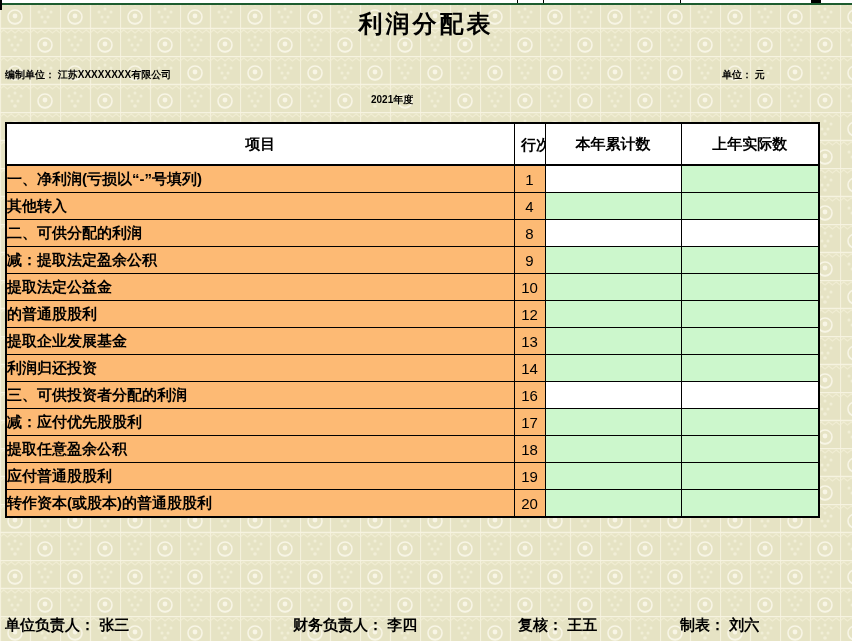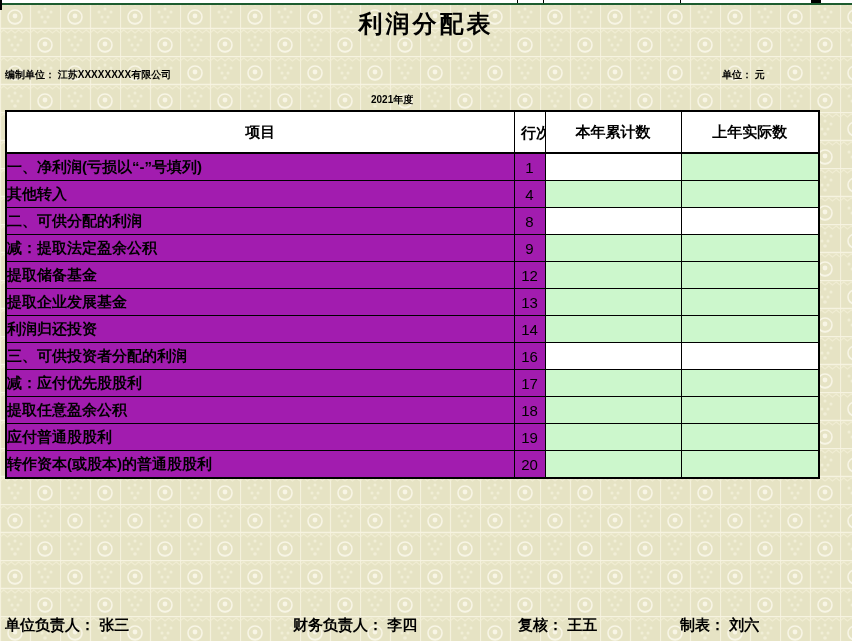--- a/index.html
+++ b/index.html
@@ -22,23 +22,23 @@
     position:absolute;left:0;top:8px;width:852px;text-align:center;
     font-size:24px;font-weight:bold;color:#000;letter-spacing:3px;
   }
 
   .info-row{position:absolute;left:0;top:68px;width:852px;height:24px;font-size:10px;font-weight:bold;color:#000;}
   .info-unit{position:absolute;left:5px;top:0;}
   .info-year{position:absolute;left:371px;top:0;margin-top:25px;}
   .info-currency{position:absolute;left:722px;top:0;}
 
   table.sheet{
-    position:absolute;left:5px;top:110px;width:813px;
+    position:absolute;left:5px;top:122px;width:813px;
     border-collapse:collapse;table-layout:fixed;
-    background:#a21caf;
+    background:#fdba74;
   }
   table.sheet td,table.sheet th{
     border:1px solid #000;padding:0;color:#000;overflow:hidden;white-space:nowrap;
   }
   table.sheet{border:2px solid #000;}
   tr.hdr th{height:40px;font-size:15px;font-weight:bold;text-align:center;vertical-align:middle;border-bottom:2px solid #000;background:#fff;}
   .lineno-head{display:inline-block;width:1.15em;line-height:1.15;word-break:break-all;vertical-align:middle;}
   tr.row td{height:26px;font-size:15px;vertical-align:middle;}
   td.item{font-weight:bold;text-align:left;}
   td.ind0{padding-left:2px;}
@@ -152,21 +152,27 @@
           <td class="val"></td>
           <td class="val"></td>
         </tr>
         <tr class="row">
           <td class="item ind1">减：提取法定盈余公积</td>
           <td class="lineno">9</td>
           <td class="val green"></td>
           <td class="val green"></td>
         </tr>
         <tr class="row">
-          <td class="item ind2">提取储备基金</td>
+          <td class="item ind2">提取法定公益金</td>
+          <td class="lineno">10</td>
+          <td class="val green"></td>
+          <td class="val green"></td>
+        </tr>
+        <tr class="row">
+          <td class="item ind2">的普通股股利</td>
           <td class="lineno">12</td>
           <td class="val green"></td>
           <td class="val green"></td>
         </tr>
         <tr class="row">
           <td class="item ind2">提取企业发展基金</td>
           <td class="lineno">13</td>
           <td class="val green"></td>
           <td class="val green"></td>
         </tr>

